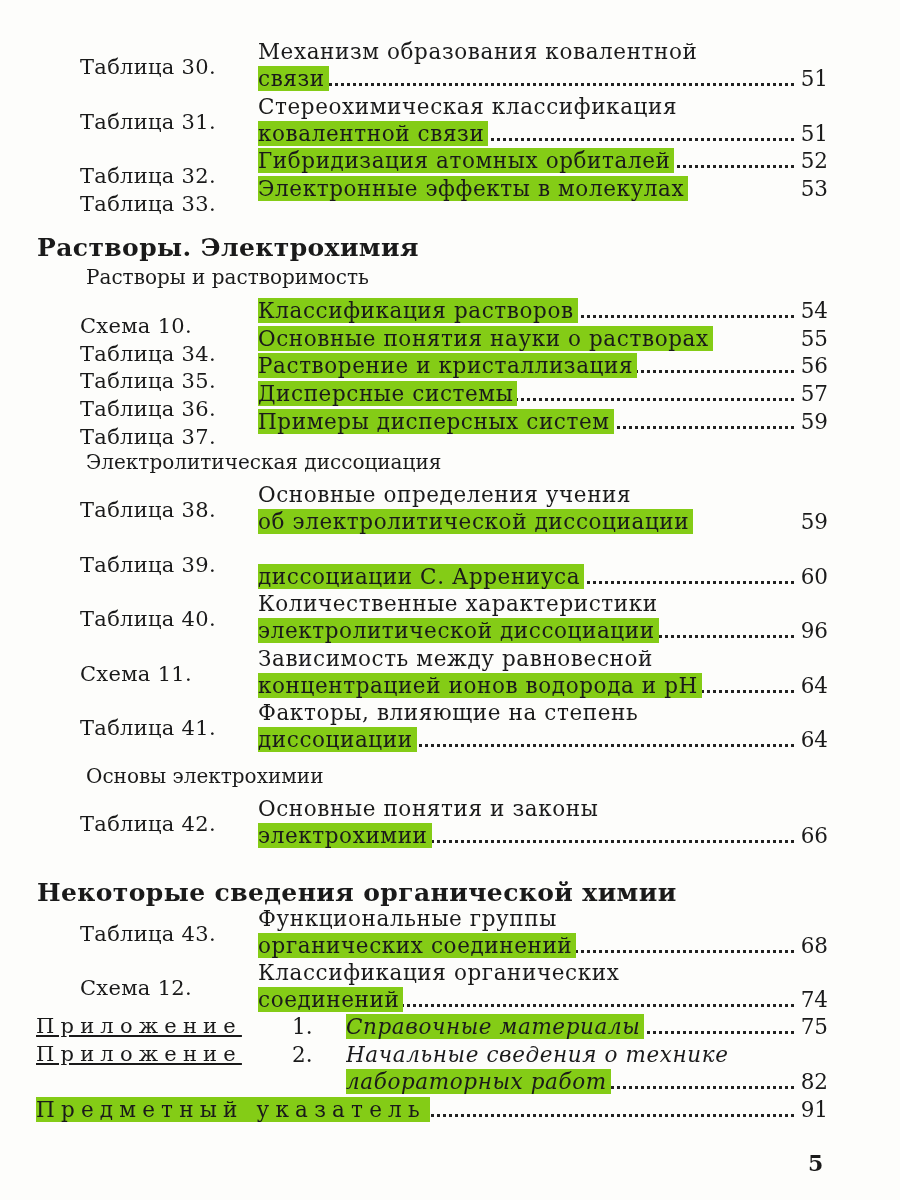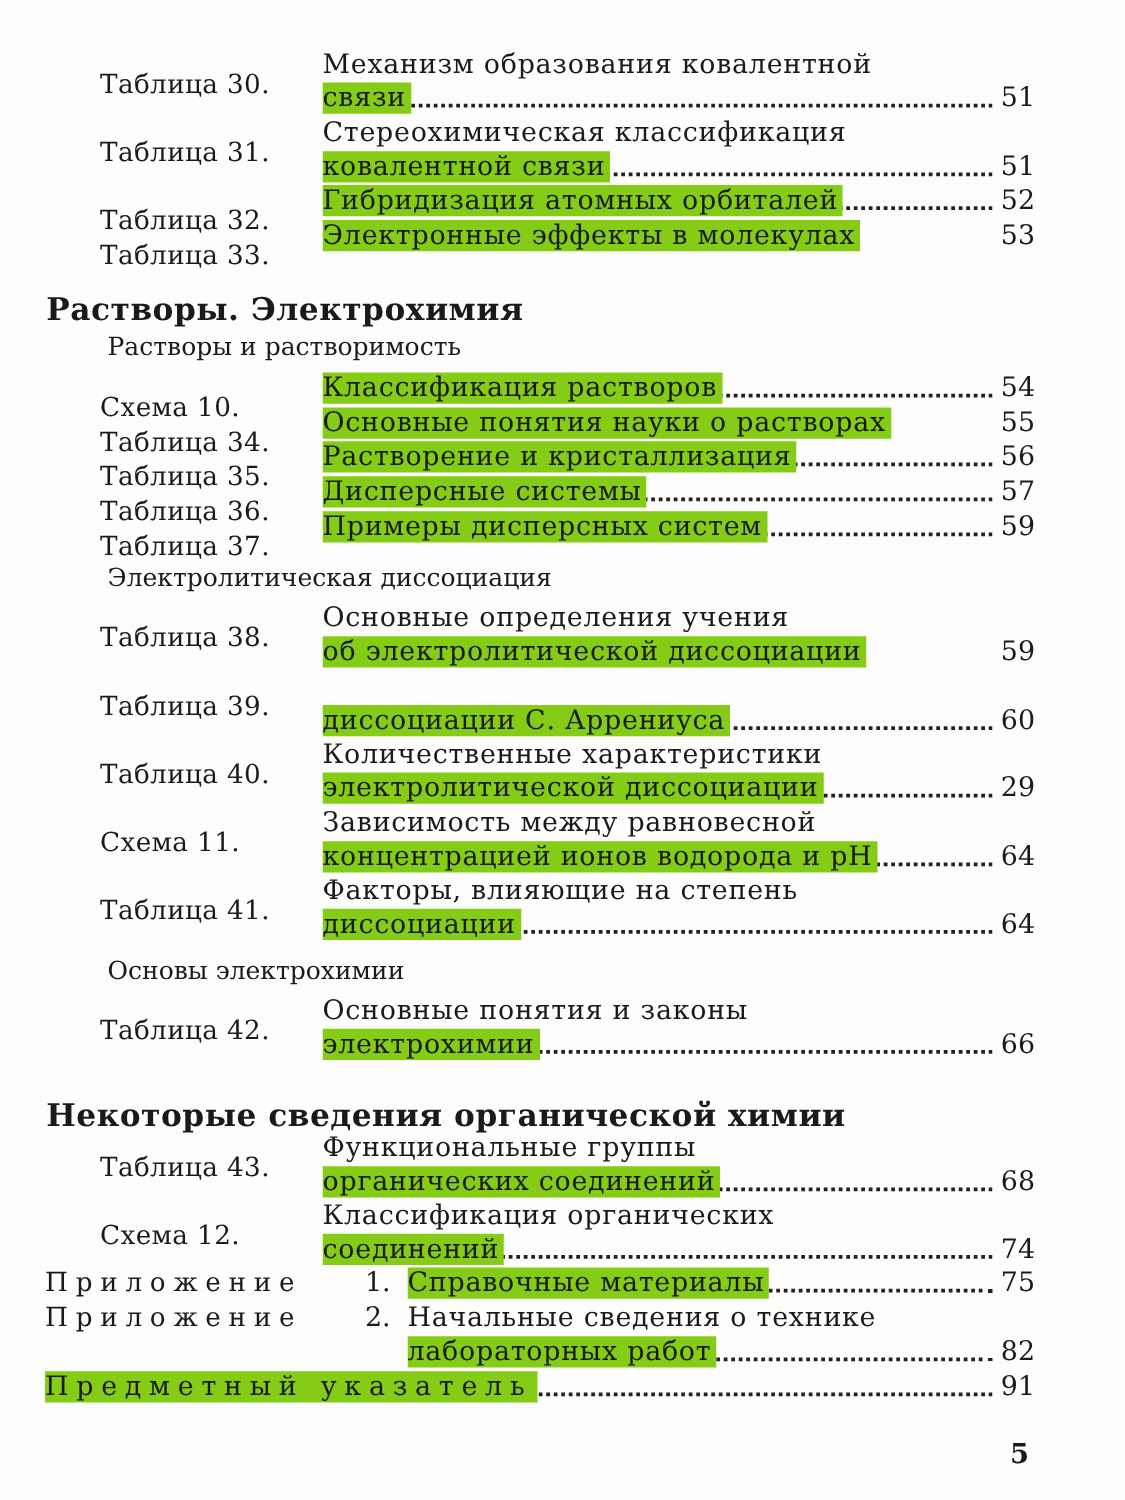--- a/index.html
+++ b/index.html
@@ -4,28 +4,28 @@
 <style>
   html, body { margin: 0; padding: 0; }
   body {
     width: 900px; height: 1200px; background: #fdfdfb; position: relative; overflow: hidden;
     font-family: "DejaVu Serif", "Liberation Serif", serif; color: #1a1a1a;
   }
   .page { position: absolute; left: 0; top: 0; width: 900px; height: 1200px; }
   .row { position: absolute; left: 0; width: 900px; height: 27px; }
   .lbl { position: absolute; left: 80px; top: 16px; font-size: 21px; line-height: 27px; white-space: nowrap; letter-spacing: 0.3px; }
   .ttl { position: absolute; left: 258px; right: 72px; top: 0; font-size: 21.5px; line-height: 27px; white-space: nowrap; overflow: hidden; letter-spacing: 0.6px; }
-  .ttl.appx { left: 326px; }
+  .ttl.appx { left: 346px; font-style: italic; }
   .ttl .t { background: #84cc16; position: relative; z-index: 1; padding-right: 4px; }
   .ttl .dotfill { position: absolute; left: 0; right: 0; bottom: 6px; border-bottom: 3px dotted #222; z-index: 0; }
   .pg { position: absolute; right: 72px; top: 0; font-size: 21.5px; line-height: 27px; width: 34px; text-align: right; }
   .ttl.withpg { right: 106px; }
   .h1 { position: absolute; left: 37px; font-weight: bold; font-size: 25px; line-height: 30px; letter-spacing: 0.4px; white-space: nowrap; margin-top: 12px; }
   .h2 { position: absolute; left: 38px; font-weight: normal; font-size: 20px; line-height: 26px; white-space: nowrap; margin-left: 48px; }
-  .spaced { position: absolute; left: 36px; font-size: 21px; line-height: 27px; letter-spacing: 6.2px; white-space: nowrap; }
+  .spaced { position: absolute; left: 36px; font-size: 21px; line-height: 27px; letter-spacing: 6.2px; white-space: nowrap; text-decoration: underline; }
   .num { position: absolute; font-size: 21.5px; line-height: 27px; }
   .pagenum { position: absolute; left: 808px; top: 1150px; font-weight: bold; font-size: 22px; }
 </style>
 </head>
 <body>
 
 <div class="page">
 
   <div class="row" style="top:38px">
     <span class="lbl">Таблица 30.</span>
@@ -109,21 +109,21 @@
     <span class="ttl withpg"><span class="dotfill"></span><span class="t">диссоциации С. Аррениуса</span></span>
     <span class="pg">60</span>
   </div>
 
   <div class="row" style="top:590px">
     <span class="lbl">Таблица 40.</span>
     <span class="ttl">Количественные характеристики</span>
   </div>
   <div class="row" style="top:617px">
     <span class="ttl withpg"><span class="dotfill"></span><span class="t">электролитической диссоциации</span></span>
-    <span class="pg">29</span>
+    <span class="pg">96</span>
   </div>
 
   <div class="row" style="top:645px">
     <span class="lbl">Схема 11.</span>
     <span class="ttl">Зависимость между равновесной</span>
   </div>
   <div class="row" style="top:672px">
     <span class="ttl withpg"><span class="dotfill"></span><span class="t">концентрацией ионов водорода и pH</span></span>
     <span class="pg">64</span>
   </div>

